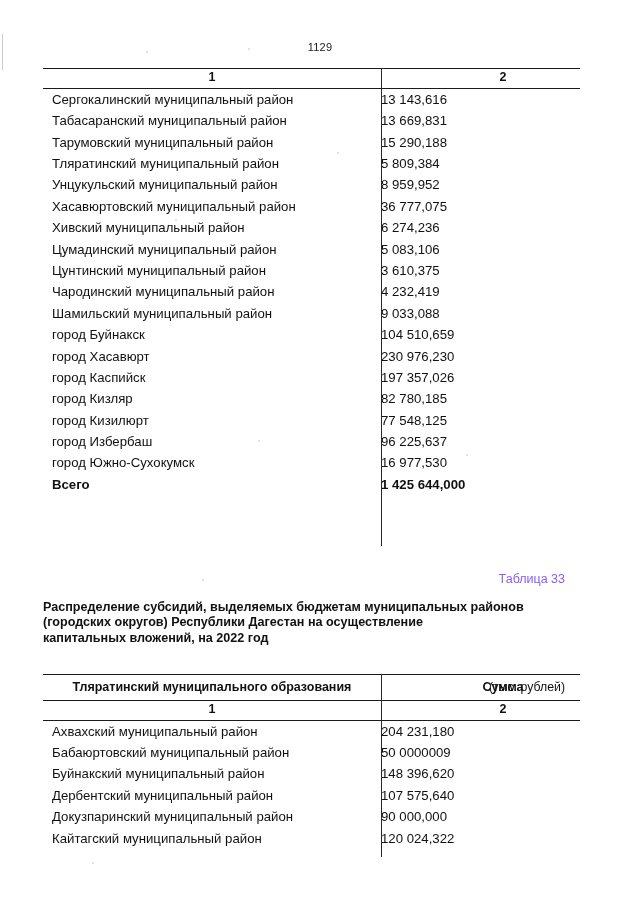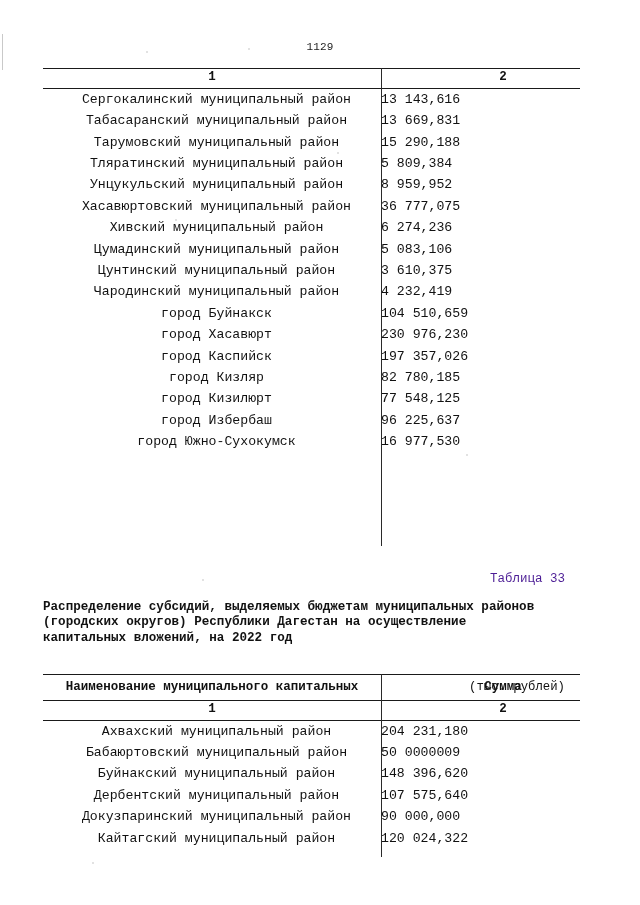--- a/index.html
+++ b/index.html
@@ -5,21 +5,21 @@
   html, body {
     margin: 0;
     padding: 0;
     background: #ffffff;
   }
   .page {
     position: relative;
     width: 580px;
     height: 905px;
     background: #ffffff;
-    font-family: Liberation Mono, monospace;
+    font-family: Liberation Sans, sans-serif;
     color: #111111;
     overflow: hidden;
   }
 
   
   .page-number {
     position: absolute;
     top: 41px;
     left: 0;
     width: 640px;
@@ -80,21 +80,21 @@
     line-height: 1.1;
   }
 
   .tbl tbody tr.data-row td {
     font-size: 13.2px;
     line-height: 1.0;
     padding: 4.1px 0 4.1px 0;
     vertical-align: baseline;
   }
   td.cell-name {
-    text-align: center;
+    text-align: left;
     padding-left: 9px !important;
     white-space: nowrap;
   }
   td.cell-sum {
     padding-right: 4px !important;
     white-space: nowrap;
   }
   tr.total-row td {
     font-weight: bold;
   }
@@ -104,21 +104,21 @@
     position: absolute;
     width: 1.2px;
     background: #2a2a2a;
   }
 
   
   .tbl-label {
     position: absolute;
     right: 15px;
     font-size: 12.5px;
-    color: #4c1d95;
+    color: #8b5cf6;
   }
   .tbl-caption {
     position: absolute;
     left: 43px;
     width: 582px;
     text-align: left;
     font-weight: bold;
     font-size: 12.6px;
     line-height: 1.22;
   }
@@ -213,20 +213,24 @@
           </tr>
           <tr class="data-row">
             <td class="cell-name">Цунтинский муниципальный район</td>
             <td class="cell-sum">3 610,375</td>
           </tr>
           <tr class="data-row">
             <td class="cell-name">Чародинский муниципальный район</td>
             <td class="cell-sum">4 232,419</td>
           </tr>
           <tr class="data-row">
+            <td class="cell-name">Шамильский муниципальный район</td>
+            <td class="cell-sum">9 033,088</td>
+          </tr>
+          <tr class="data-row">
             <td class="cell-name">город Буйнакск</td>
             <td class="cell-sum">104 510,659</td>
           </tr>
           <tr class="data-row">
             <td class="cell-name">город Хасавюрт</td>
             <td class="cell-sum">230 976,230</td>
           </tr>
           <tr class="data-row">
             <td class="cell-name">город Каспийск</td>
             <td class="cell-sum">197 357,026</td>
@@ -239,20 +243,24 @@
             <td class="cell-name">город Кизилюрт</td>
             <td class="cell-sum">77 548,125</td>
           </tr>
           <tr class="data-row">
             <td class="cell-name">город Избербаш</td>
             <td class="cell-sum">96 225,637</td>
           </tr>
           <tr class="data-row">
             <td class="cell-name">город Южно-Сухокумск</td>
             <td class="cell-sum">16 977,530</td>
+          </tr>
+          <tr class="data-row total-row">
+            <td class="cell-name">Всего</td>
+            <td class="cell-sum">1 425 644,000</td>
           </tr>
         </tbody>
     </table>
     <div class="vline" id="vline-cont" style="left: 338px; top: 0px; height: 477.953px;"></div>
   </div>
 
   <div class="tbl-label" style="top:572px;">Таблица 33</div>
 
   <div class="tbl-caption" style="top:600px;">
     <div>Распределение субсидий, выделяемых бюджетам муниципальных районов</div>
@@ -266,21 +274,21 @@
     <table class="tbl">
       <colgroup>
           <col class="c-name">
           <col class="c-sum">
         </colgroup>
       <thead>
         <tr class="rule-top">
             <td colspan="2"></td>
           </tr>
         <tr class="hdr-title">
-          <td>Наименование муниципального капитальных</td>
+          <td>Тляратинский муниципального образования</td>
           <td>Сумма</td>
         </tr>
         <tr class="rule-mid">
             <td colspan="2"></td>
           </tr>
         <tr class="hdr-num">
           <td>1</td>
           <td>2</td>
         </tr>
         <tr class="rule-bot">

